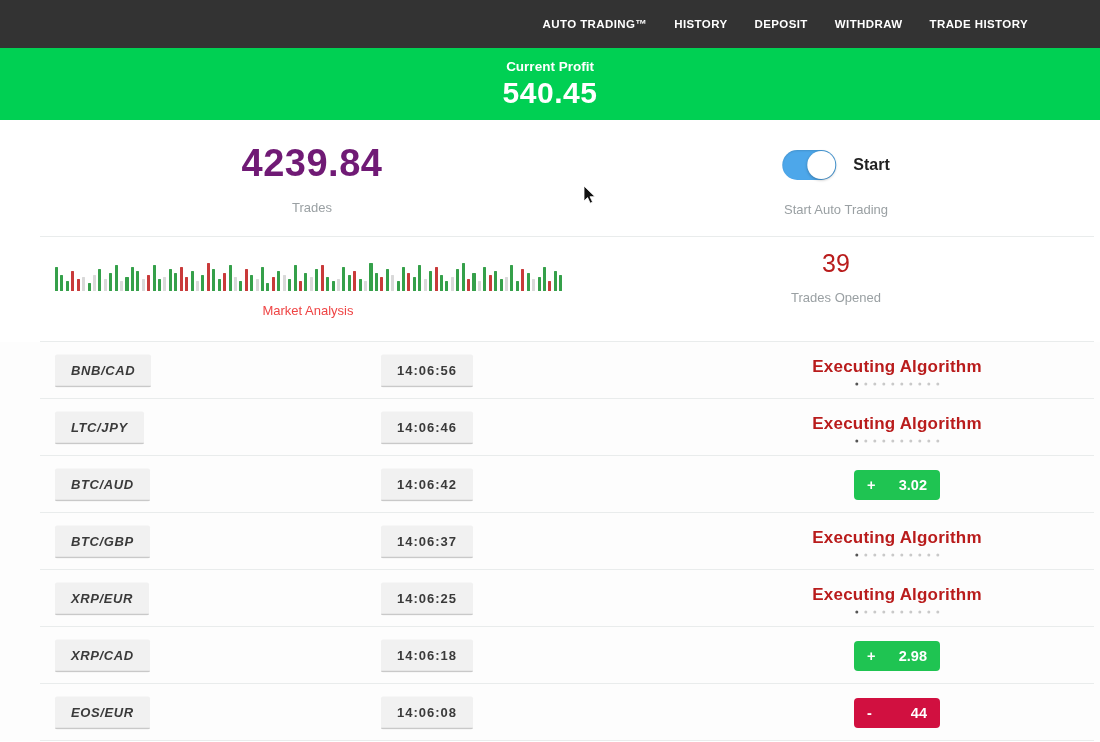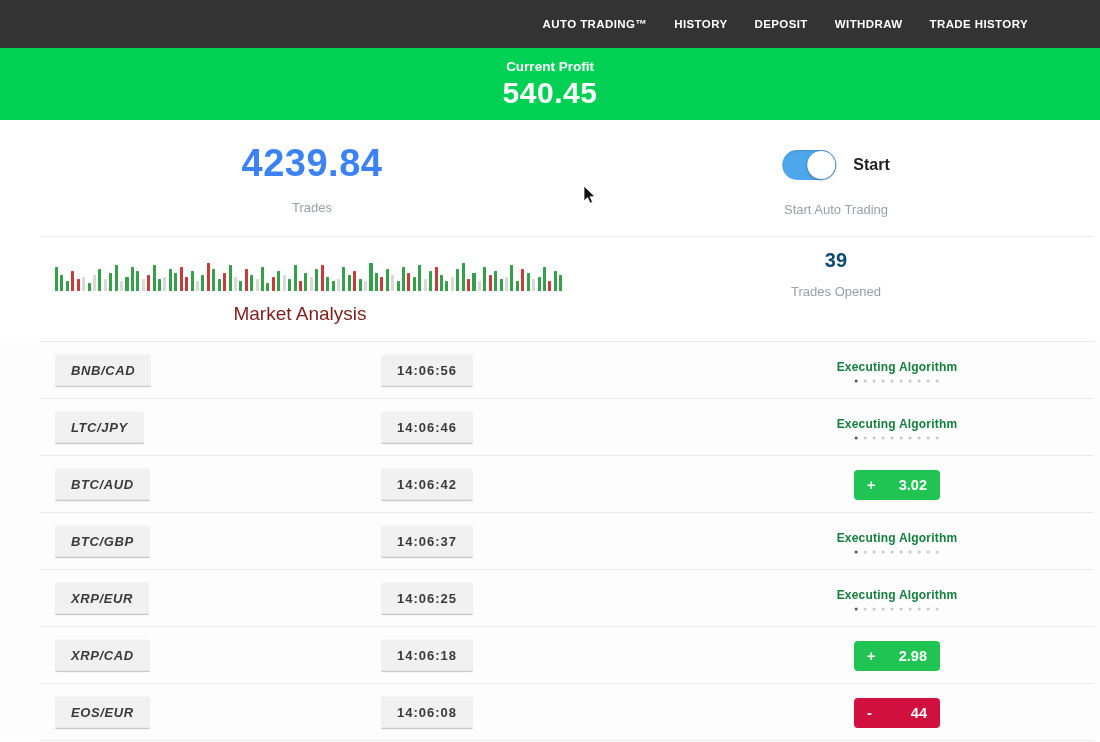--- a/index.html
+++ b/index.html
@@ -30,21 +30,21 @@
   }
   .banner-label { font-size:13.5px; font-weight:bold; }
   .banner-value { font-size:30px; font-weight:bold; margin-top:2px; letter-spacing:.5px; }
 
   
   .section1 { position:relative; height:116px; background:#fff; }
   .balance-block {
     position:absolute; left:312px; top:22px;
     transform:translateX(-50%); text-align:center;
   }
-  .balance-value { font-size:38px; font-weight:bold; color:#3b82f6; letter-spacing:.5px; }
+  .balance-value { font-size:38px; font-weight:bold; color:#701a75; letter-spacing:.5px; }
   .balance-label { margin-top:15px; font-size:13px; color:#9aa0a3; }
 
   .toggle-block {
     position:absolute; left:836px; top:30px;
     transform:translateX(-50%); text-align:center;
   }
   .toggle-row { display:flex; align-items:center; gap:17px; justify-content:center; }
   .toggle {
     width:54px; height:30px; border-radius:15px;
     background:#4da7ea; position:relative; cursor:pointer;
@@ -61,49 +61,49 @@
   .divider { height:1px; background:#e9ecec; margin:0 6px 0 40px; }
 
   
   .section2 { position:relative; height:104px; background:#fff; }
   .bars {
     position:absolute; left:55px; top:22px; height:32px; width:508px;
     display:flex; align-items:flex-end; gap:2.4px;
   }
   .bar { width:3.1px; border-radius:.5px; }
   .market-label {
-    position:absolute; left:300px; top:66px;
-    transform:translateX(-50%); font-size:19px; color:#7f1d1d;
+    position:absolute; left:308px; top:66px;
+    transform:translateX(-50%); font-size:13px; color:#ef4444;
   }
   .trades-block {
     position:absolute; left:836px; top:12px;
     transform:translateX(-50%); text-align:center;
   }
-  .trades-value { font-size:20px; font-weight:bold; color:#0c4a6e; }
+  .trades-value { font-size:25px; font-weight:normal; color:#b91c1c; }
   .trades-label { margin-top:12px; font-size:13px; color:#9aa0a3; }
 
   
   .trade-row { position:relative; height:57px; background:#fdfdfd; }
   .trade-row::after {
     content:""; position:absolute; left:40px; right:6px; bottom:0;
     height:1px; background:#e9ecec;
   }
   .pair-badge, .time-badge {
     background:#f1f1f1; border-bottom:2px solid #c9c9c9;
     border-radius:2px; padding:8px 16px;
     font-size:13px; font-weight:bold; color:#3a3a3a; letter-spacing:.6px;
     white-space:nowrap;
   }
   .pair-badge { position:absolute; left:55px; top:50%; transform:translateY(-50%);font-style:italic; }
   .time-badge { position:absolute; left:427px; top:50%; transform:translate(-50%,-50%); letter-spacing:1px; }
   .status-block {
     position:absolute; left:897px; top:50%;
     transform:translate(-50%,-50%); text-align:center;
   }
-  .status-label { font-size:12px; font-weight:bold; color:#15803d; letter-spacing:.2px; }
+  .status-label { font-size:17px; font-weight:bold; color:#b91c1c; letter-spacing:.2px; }
   .dots { margin-top:6px; display:flex; gap:6px; justify-content:center; }
   .dot { width:3px; height:3px; border-radius:50%; background:#c9c9c9; }
   .dot.active { background:#555; }
   .profit-badge {
     display:flex; justify-content:space-between; align-items:center;
     width:86px; padding:7px 13px; border-radius:4px;
     color:#ffffff; font-weight:bold; font-size:14.5px;
   }
 
   

